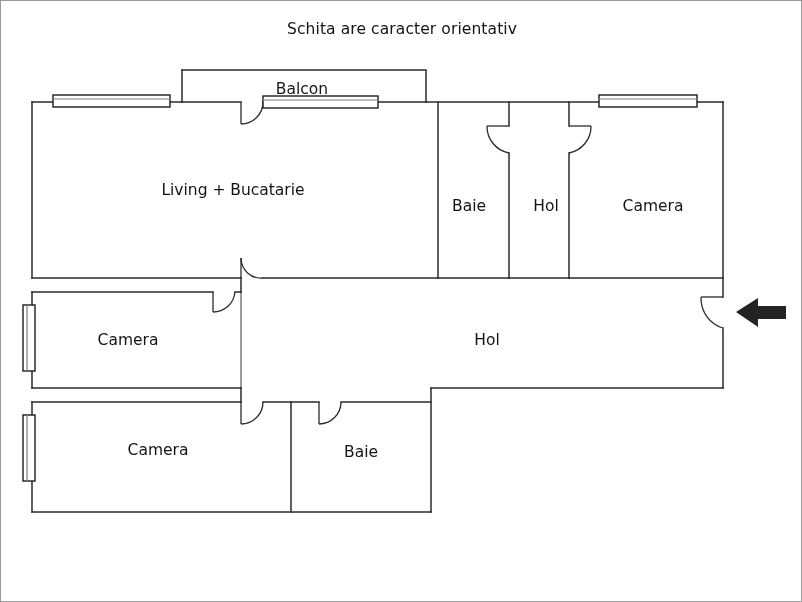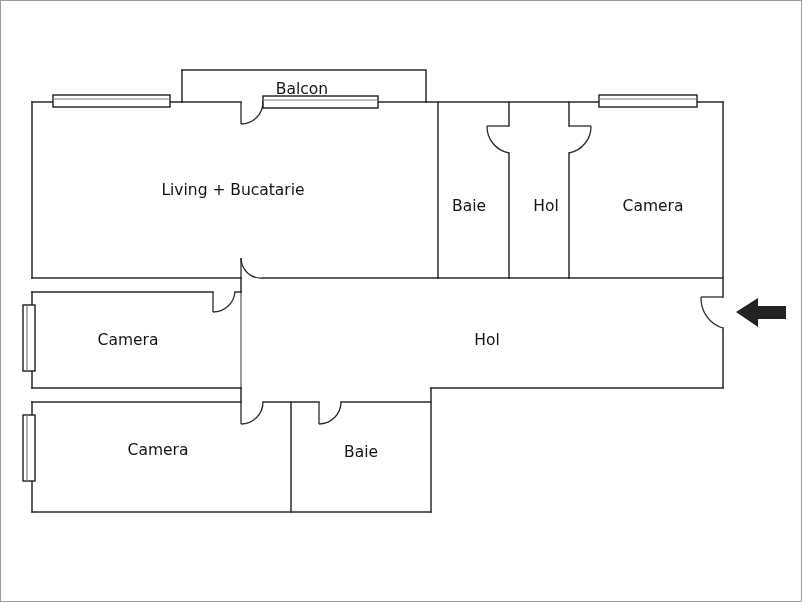--- a/index.html
+++ b/index.html
@@ -72,20 +72,21 @@
   .entry-arrow {
     fill: #232323;
     stroke: none;
   }
 </style>
 </head>
 <body>
 
 <div id="page">
 
+  <div id="plan-title">Schita are caracter orientativ</div>
 
   <svg id="floorplan-svg" width="802" height="602" viewBox="0 0 802 602">
 
     <g>
       <path class="wall" d="M 181,69 L 425,69 L 425,101"></path>
       <path class="wall" d="M 181,69 L 181,101"></path>
     </g>
 
     <g>
 

